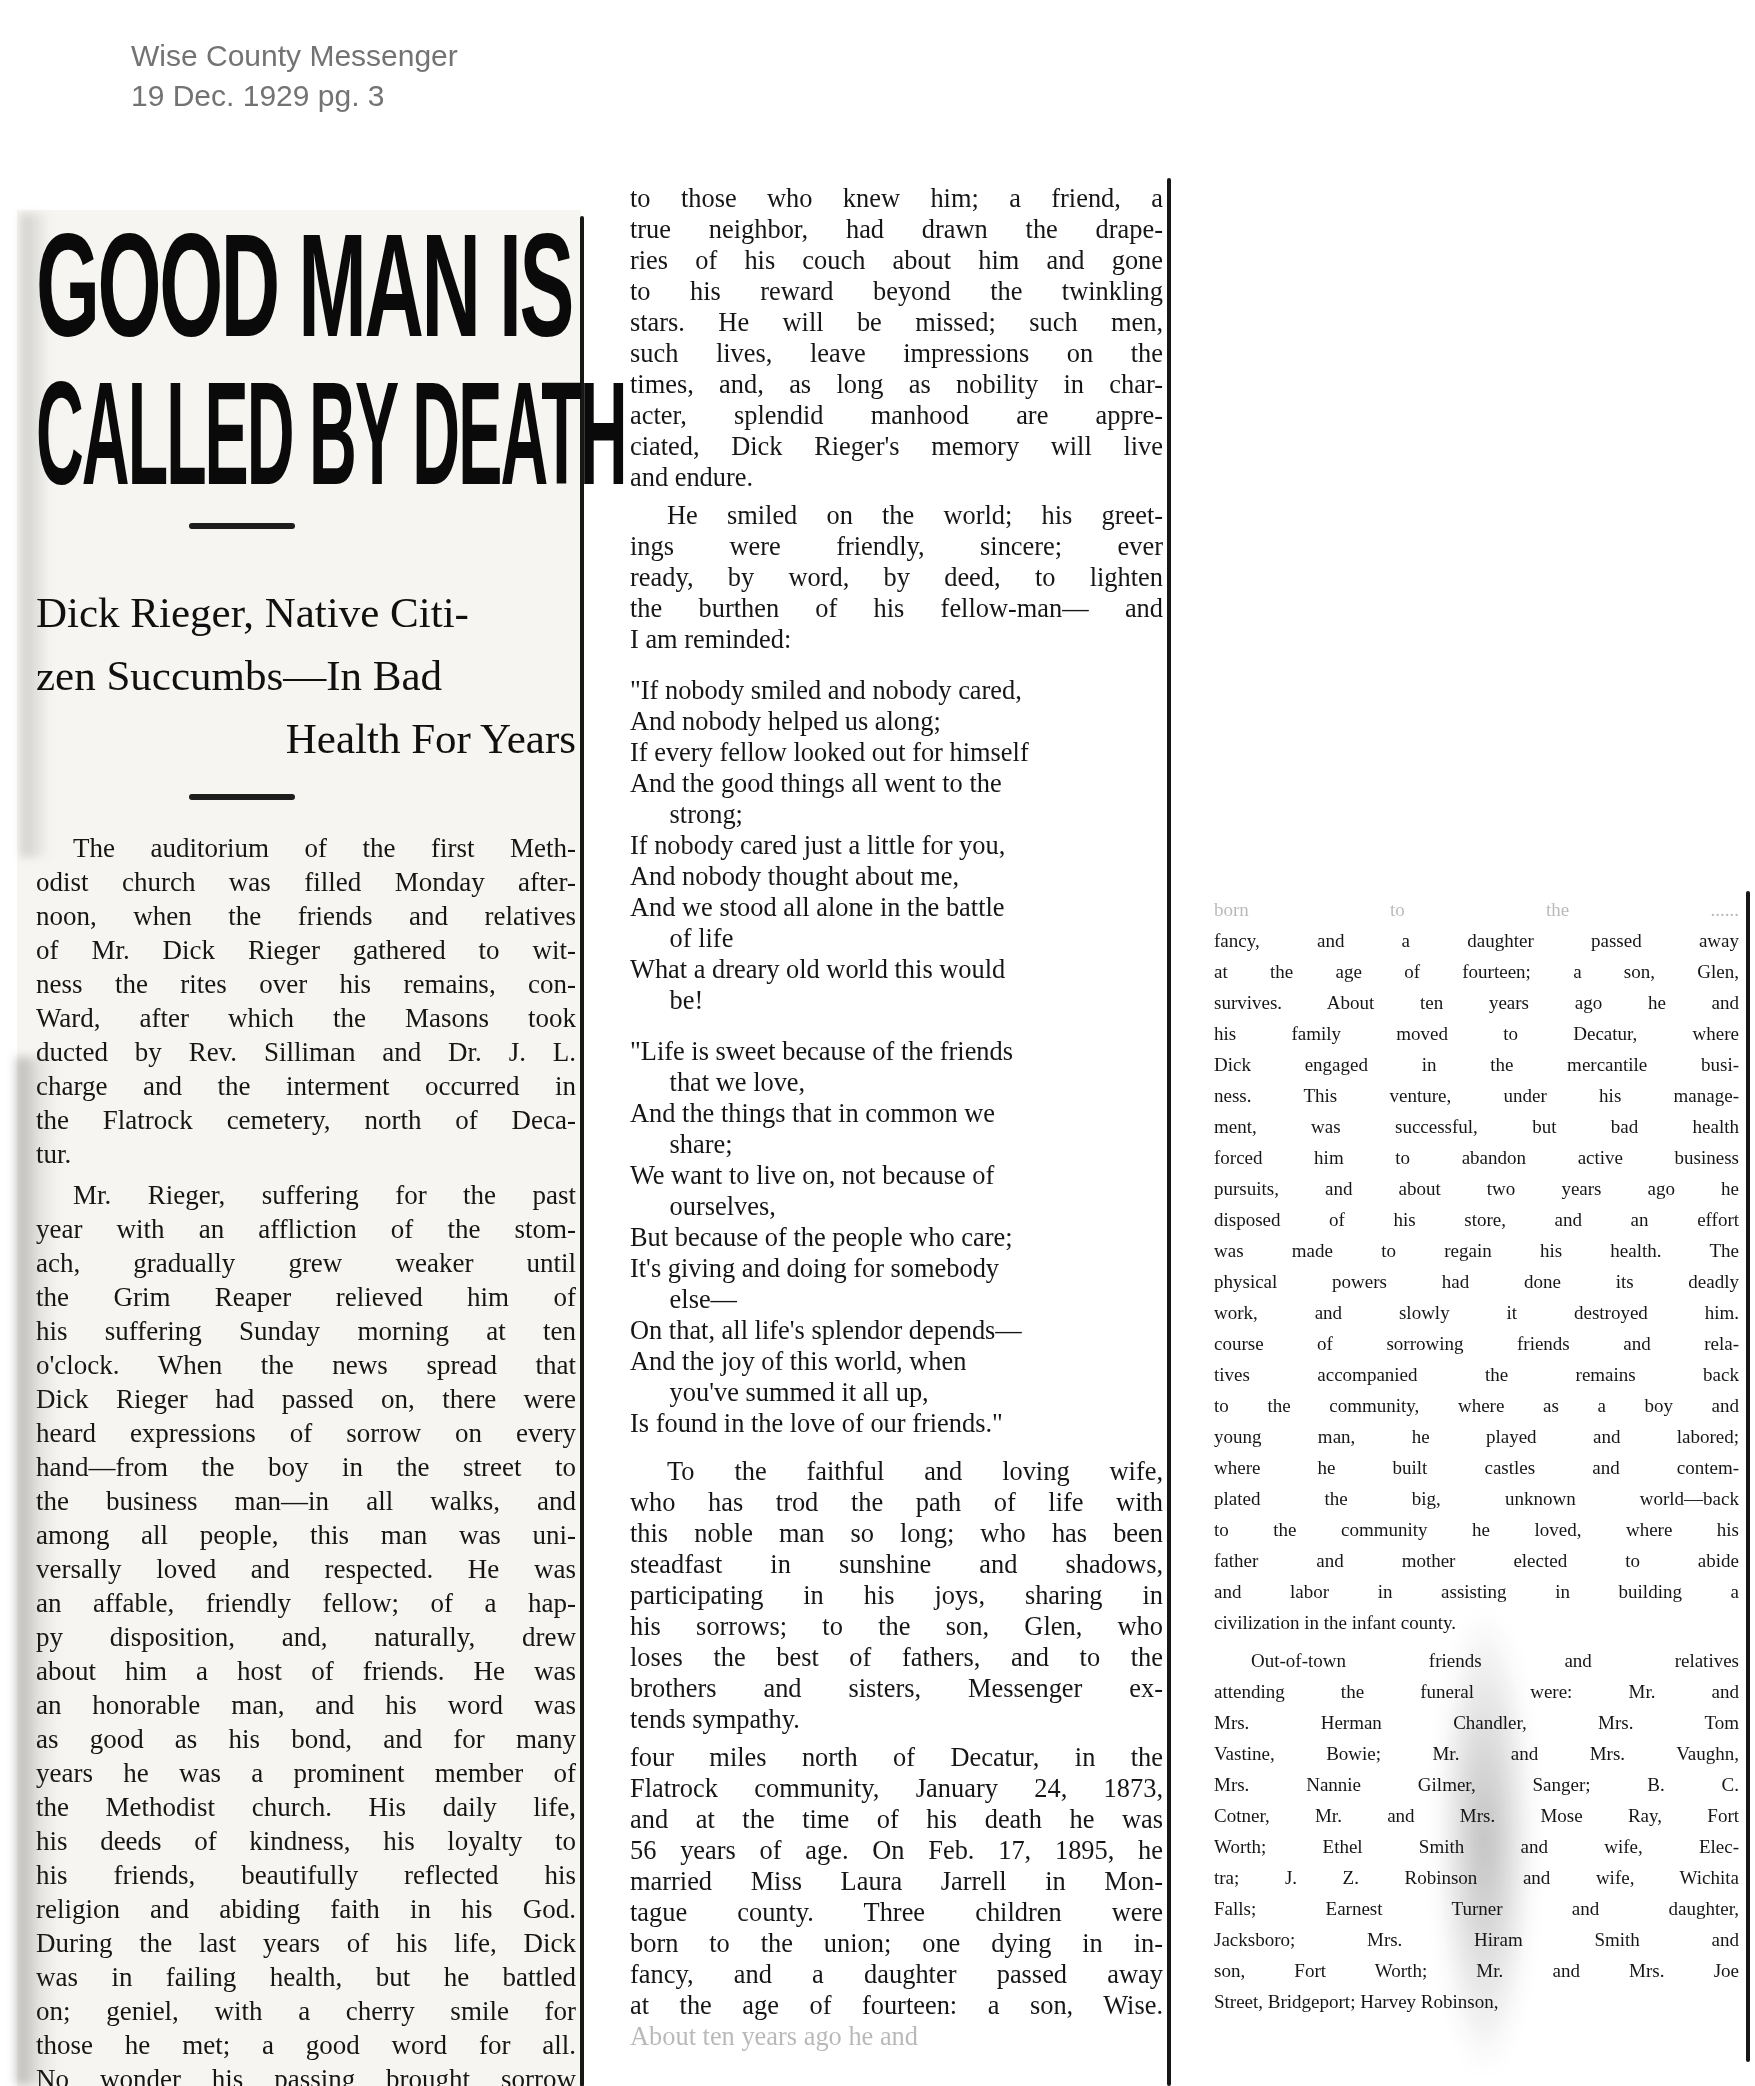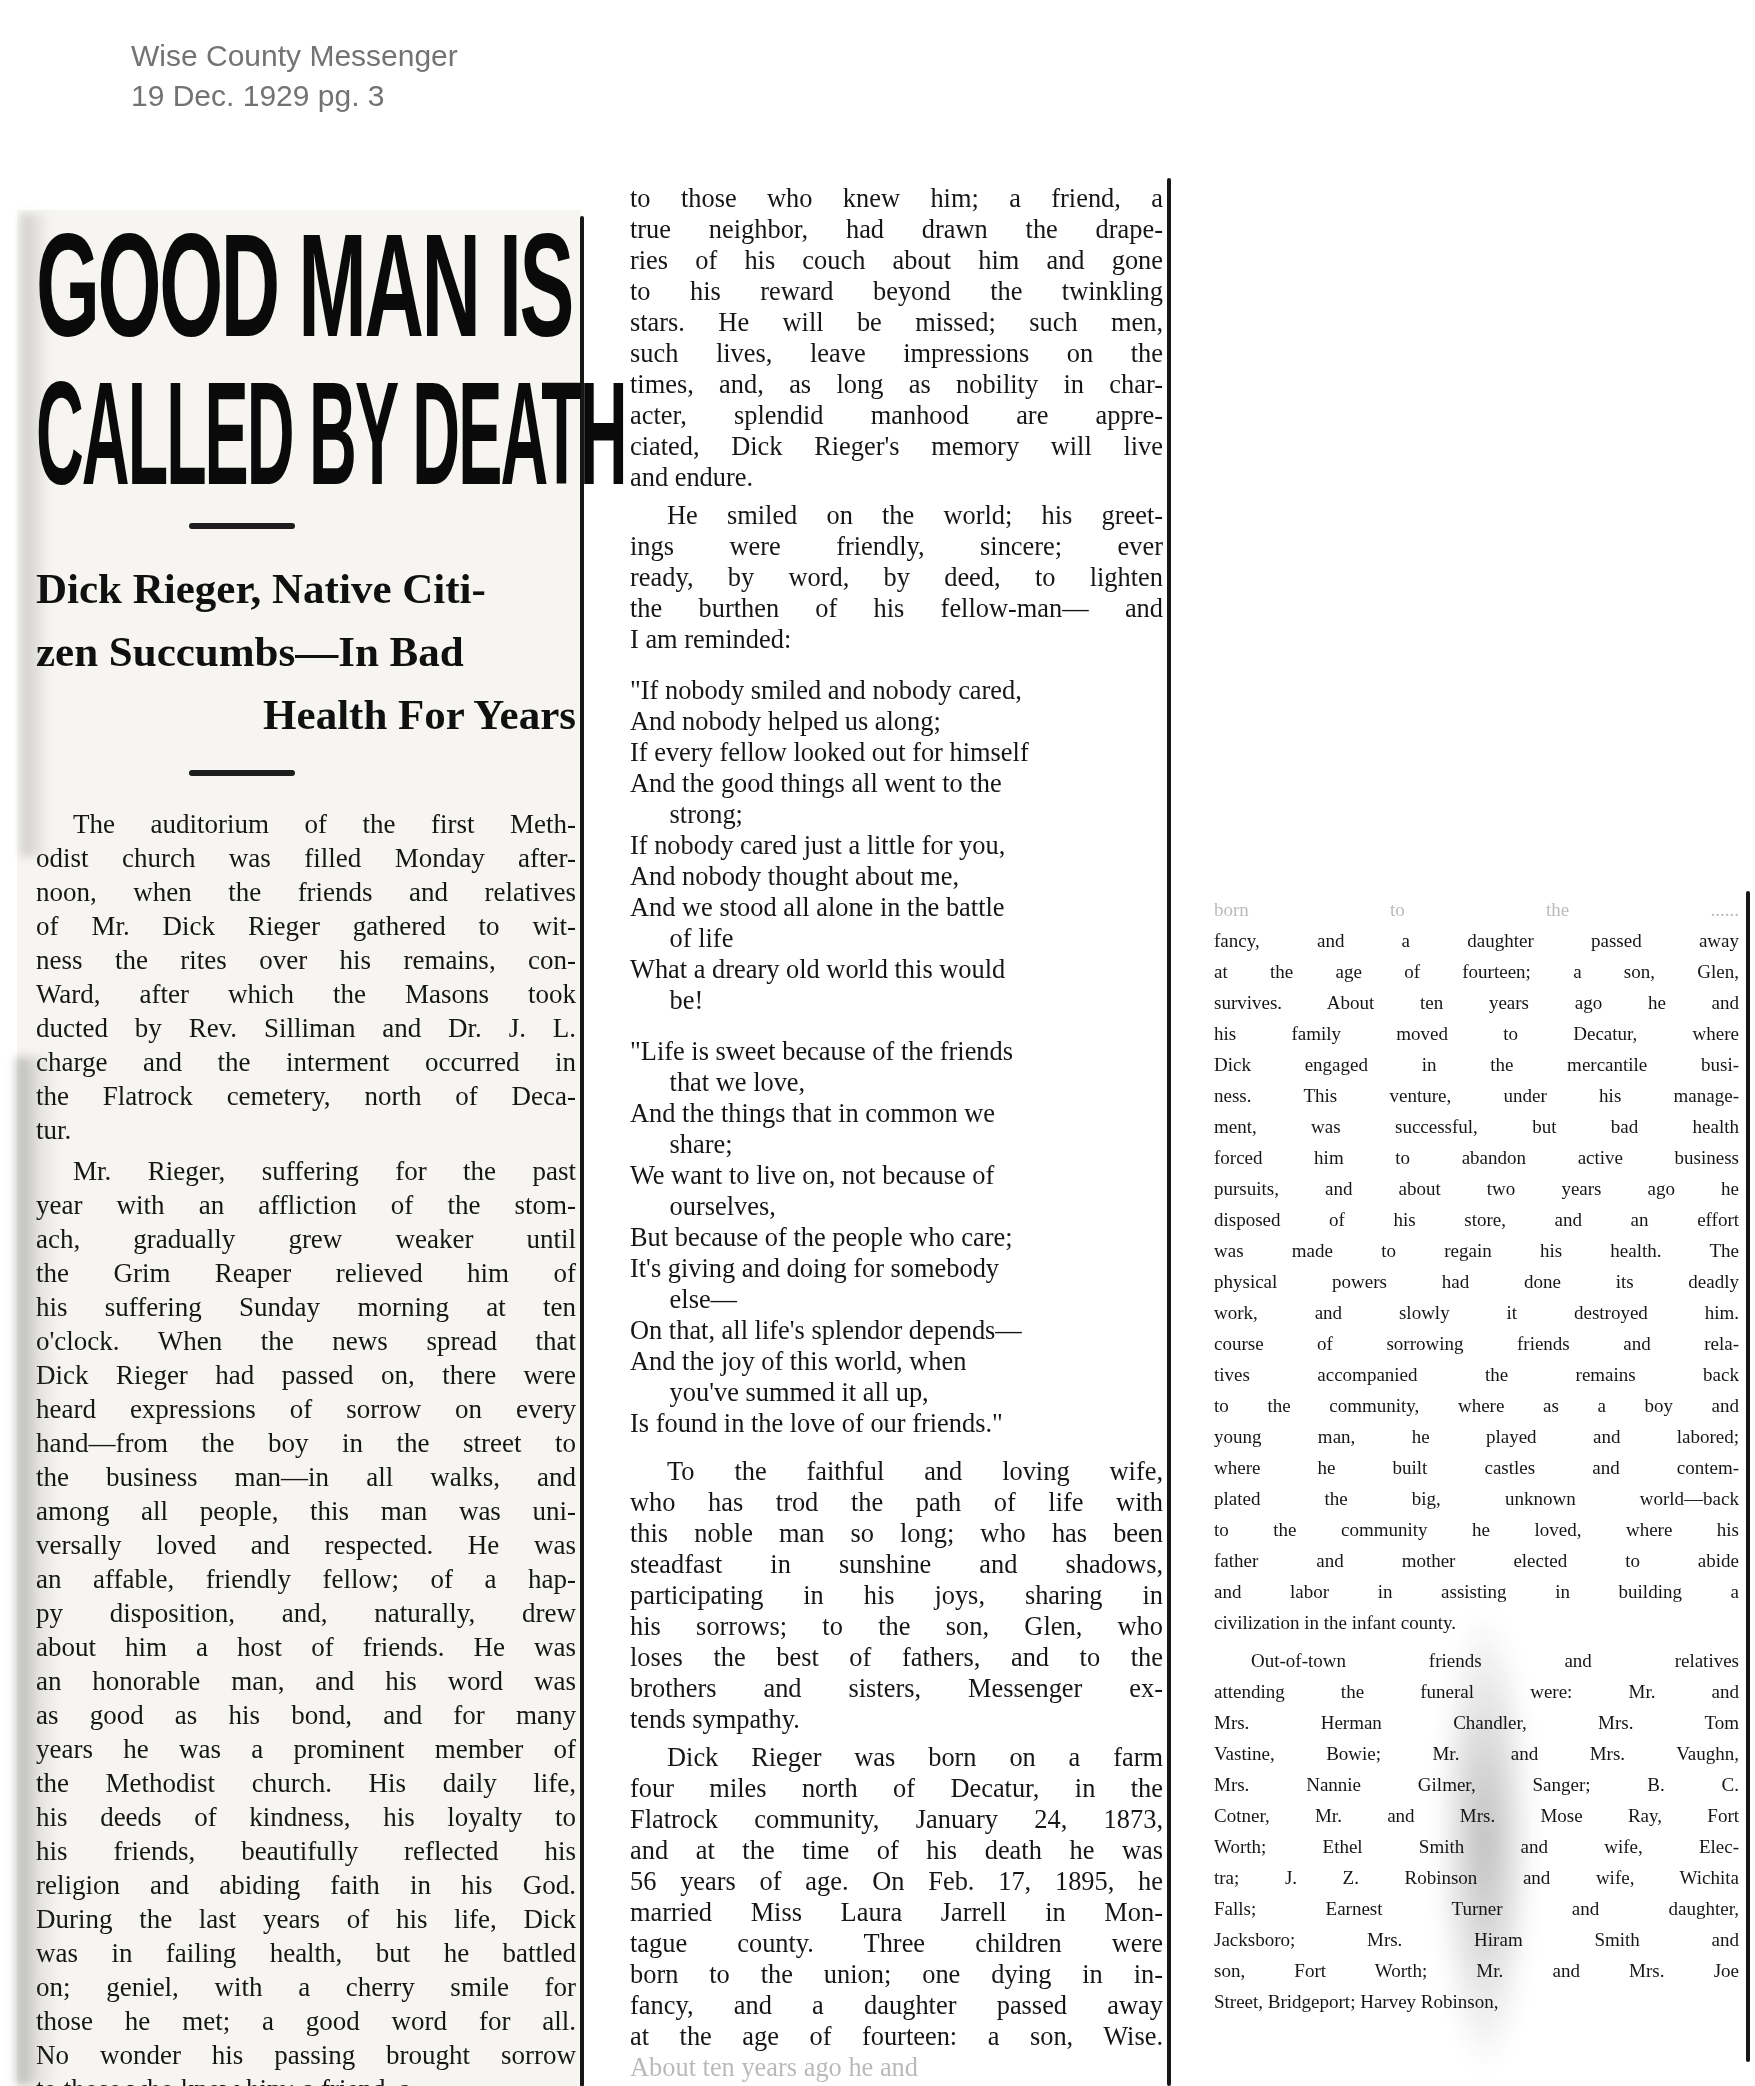--- a/index.html
+++ b/index.html
@@ -30,21 +30,21 @@
 
   
   .headline{font-family:"Liberation Sans",sans-serif;font-weight:bold;color:#0a0a0a;white-space:nowrap}
   .hl{font-size:147px;line-height:119px;letter-spacing:-4.3px;transform-origin:left center}
   .hl1{transform:scaleX(.56)}
   .hl2{transform:scaleX(.45);margin-top:28.6px}
 
   .divider{height:6.4px;background:#1d1d1d;width:106px;margin:30px 0 0 153px;border-radius:2.9px}
   #subdiv{margin-top:24px}
 
-  .subhead{margin-top:28px;font-weight:bold;font-size:43px;line-height:63px;color:#101010}
+  .subhead{margin-top:52px;font-weight:normal;font-size:43px;line-height:63px;color:#101010}
   .subhead .ln:nth-child(3){text-align:right}
 
   .body-text{margin-top:31px;font-size:27px}
   #col1 .body-text{line-height:34px}
 
   .block{margin-bottom:7.1px}
   .block.poem{margin:20px 0 17px}
   .block.para .ln{text-align:justify;text-align-last:justify}
   .block.para .ln.first{text-indent:37px}
   .block.para .ln.last{text-align-last:left}
@@ -189,21 +189,20 @@
       <div class="ln">who has trod the path of life with</div>
       <div class="ln">this noble man so long; who has been</div>
       <div class="ln">steadfast in sunshine and shadows,</div>
       <div class="ln">participating in his joys, sharing in</div>
       <div class="ln">his sorrows; to the son, Glen, who</div>
       <div class="ln">loses the best of fathers, and to the</div>
       <div class="ln">brothers and sisters, Messenger ex-</div>
       <div class="ln last">tends sympathy.</div>
     </div>
     <div class="block para">
-      <div class="ln first">Dick Rieger was born on a farm</div>
       <div class="ln">four miles north of Decatur, in the</div>
       <div class="ln">Flatrock community, January 24, 1873,</div>
       <div class="ln">and at the time of his death he was</div>
       <div class="ln">56 years of age.  On Feb. 17, 1895, he</div>
       <div class="ln">married Miss Laura Jarrell in Mon-</div>
       <div class="ln">tague county.  Three children were</div>
       <div class="ln">born to the union; one dying in in-</div>
       <div class="ln">fancy, and a daughter passed away</div>
       <div class="ln">at the age of fourteen: a son, Wise.</div>
       <div class="ln last faint">About ten years ago he and</div>

